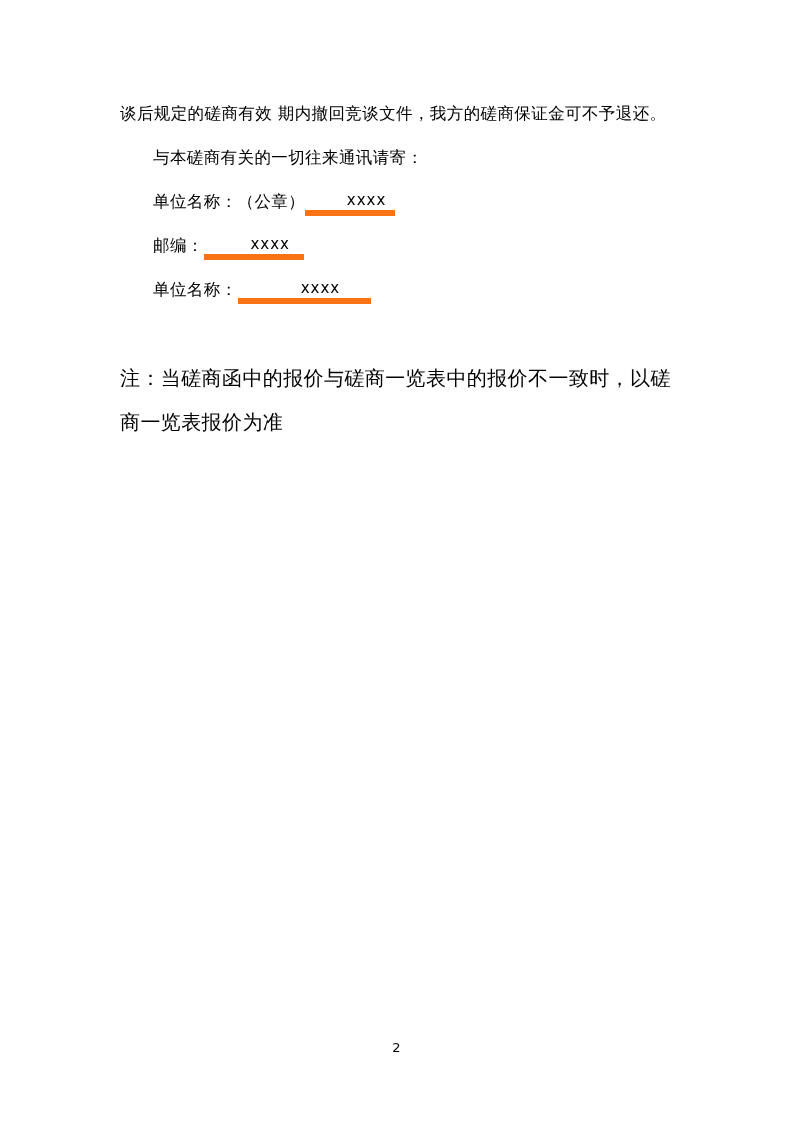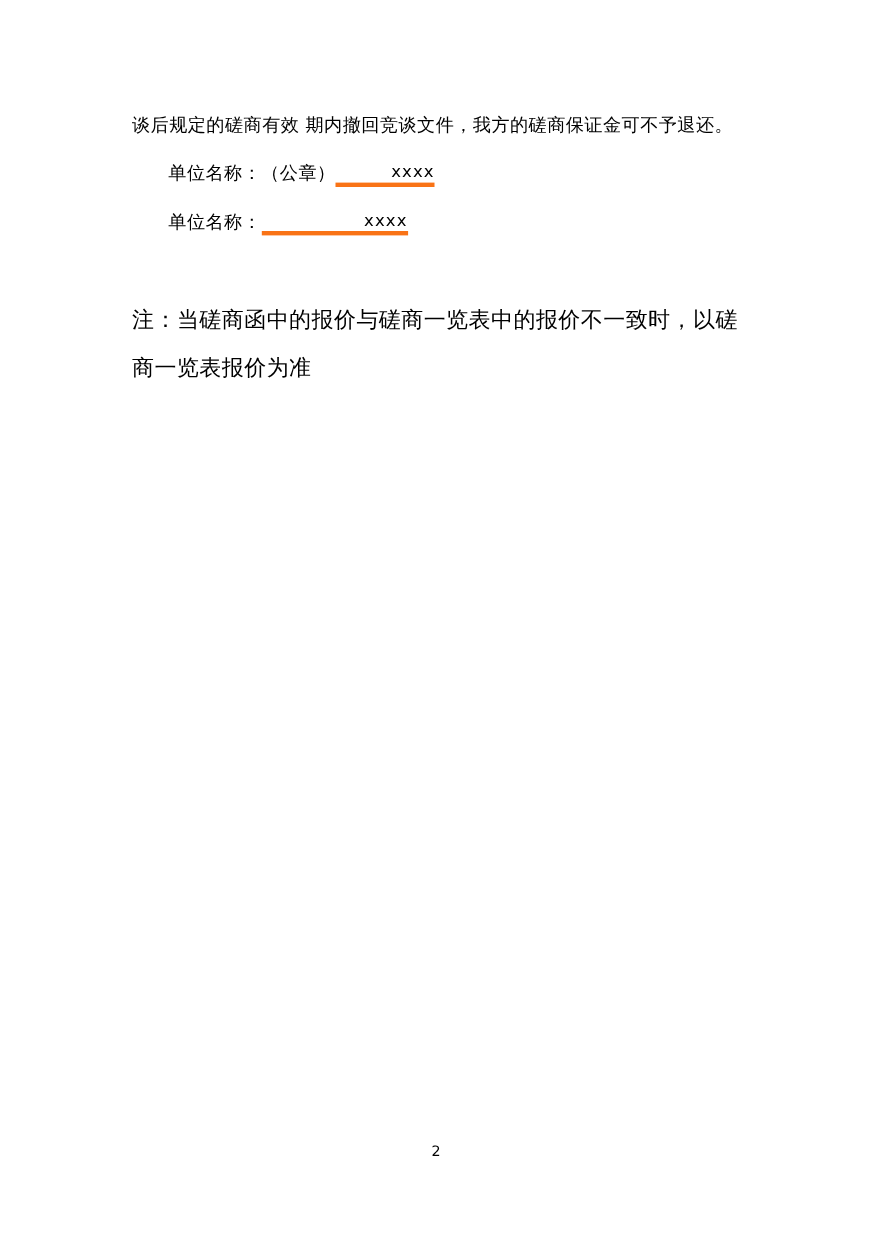--- a/index.html
+++ b/index.html
@@ -39,22 +39,22 @@
   .field-line {
     font-size: 16.5px;
     line-height: 44px;
     letter-spacing: 0.4px;
     margin: 0;
     text-indent: 33px;
     white-space: nowrap;
   }
   .fill {
     display: inline-block;
-    border-bottom: 4px solid #f97316;
-    text-align: right;
+    border-bottom: 6px solid #f97316;
+    text-align: center;
     vertical-align: baseline;
     line-height: 20px;
     font-size: 15px;
     letter-spacing: 1px;
     position: relative;
     top: -2px;
   }
   .fill.w-unit   { width: 90px; }
   .fill.w-fax    { width: 128px; }
   .fill.w-addr   { width: 108px; }
@@ -84,28 +84,32 @@
   }
 </style>
 </head>
 <body>
 
 <div class="page">
   <div class="content">
 
     <p class="para">谈后规定的磋商有效 期内撤回竞谈文件，我方的磋商保证金可不予退还。</p>
 
+    <p class="para indent">与本磋商有关的一切往来通讯请寄：</p>
 
     <p class="field-line">
       <span>单位名称：（公章）</span><span class="fill w-unit">xxxx</span>
     </p>
 
 
 
 
+    <p class="field-line">
+      <span>邮编：</span><span class="fill w-zip">xxxx</span>
+    </p>
 
 
     <p class="field-line">
       <span>单位名称：</span><span class="fill w-date">xxxx</span>
     </p>
 
     <div class="spacer"></div>
 
     <p class="note">注：当磋商函中的报价与磋商一览表中的报价不一致时，以磋商一览表报价为准</p>
 

